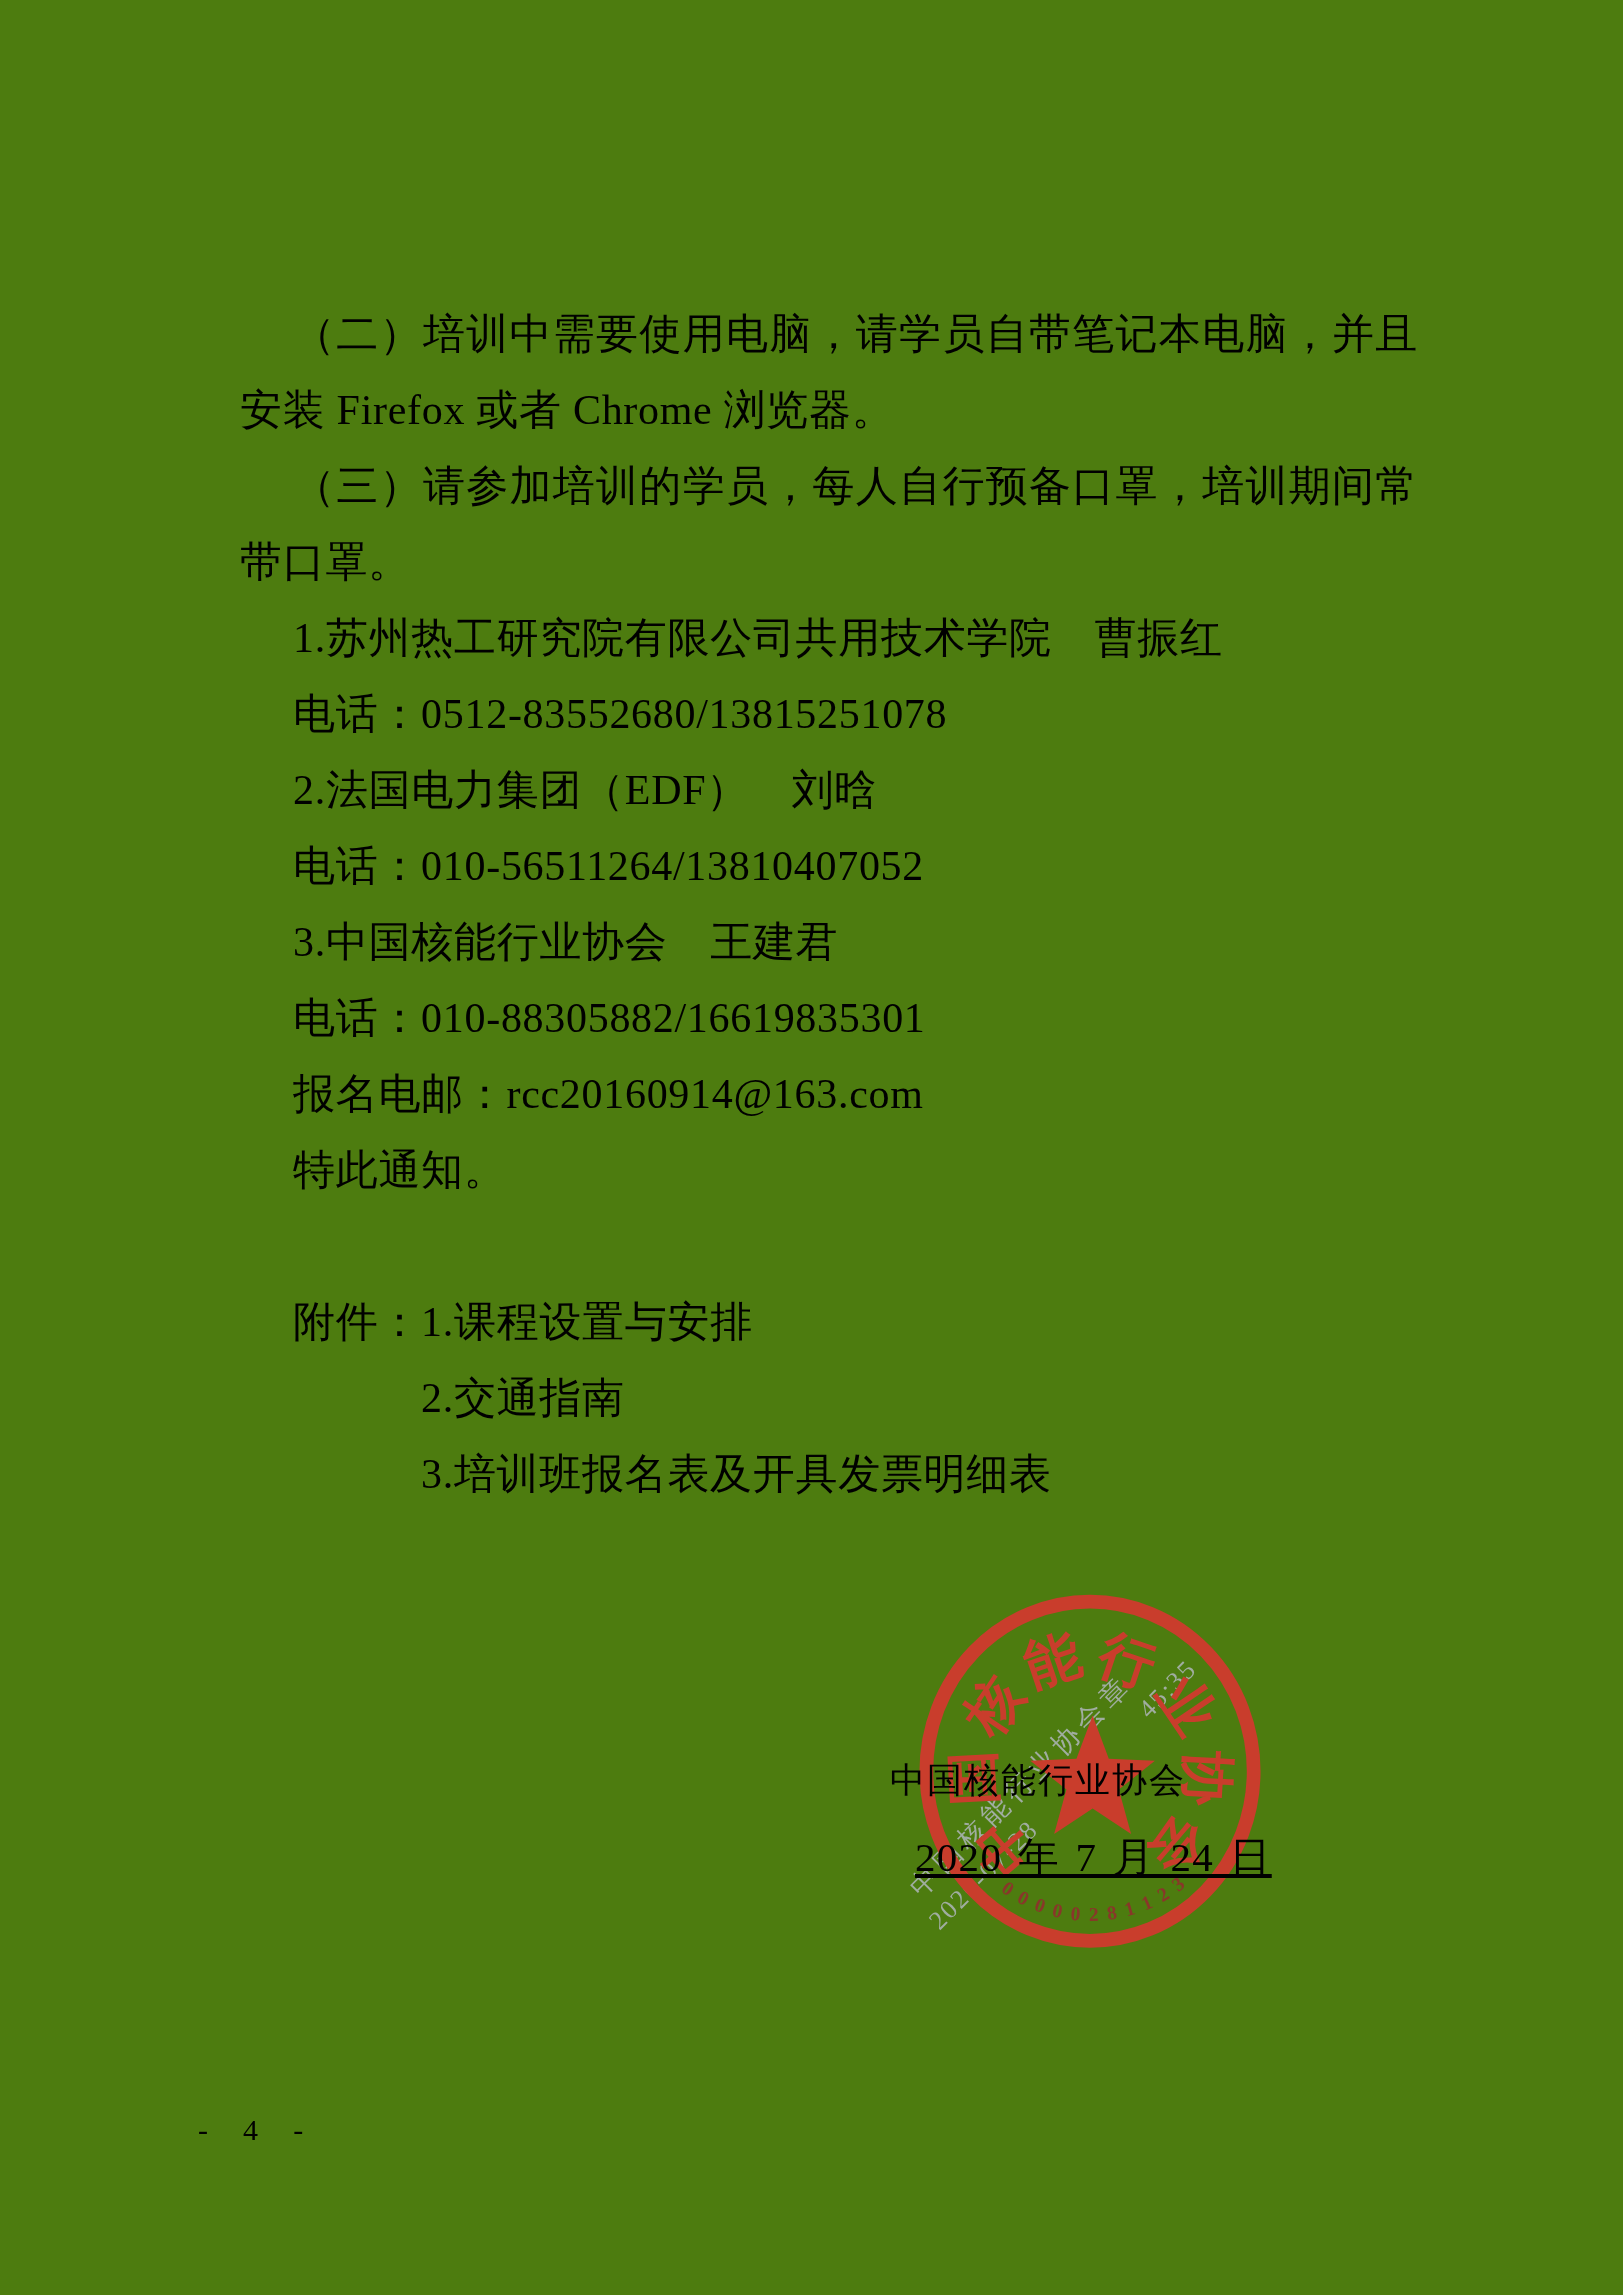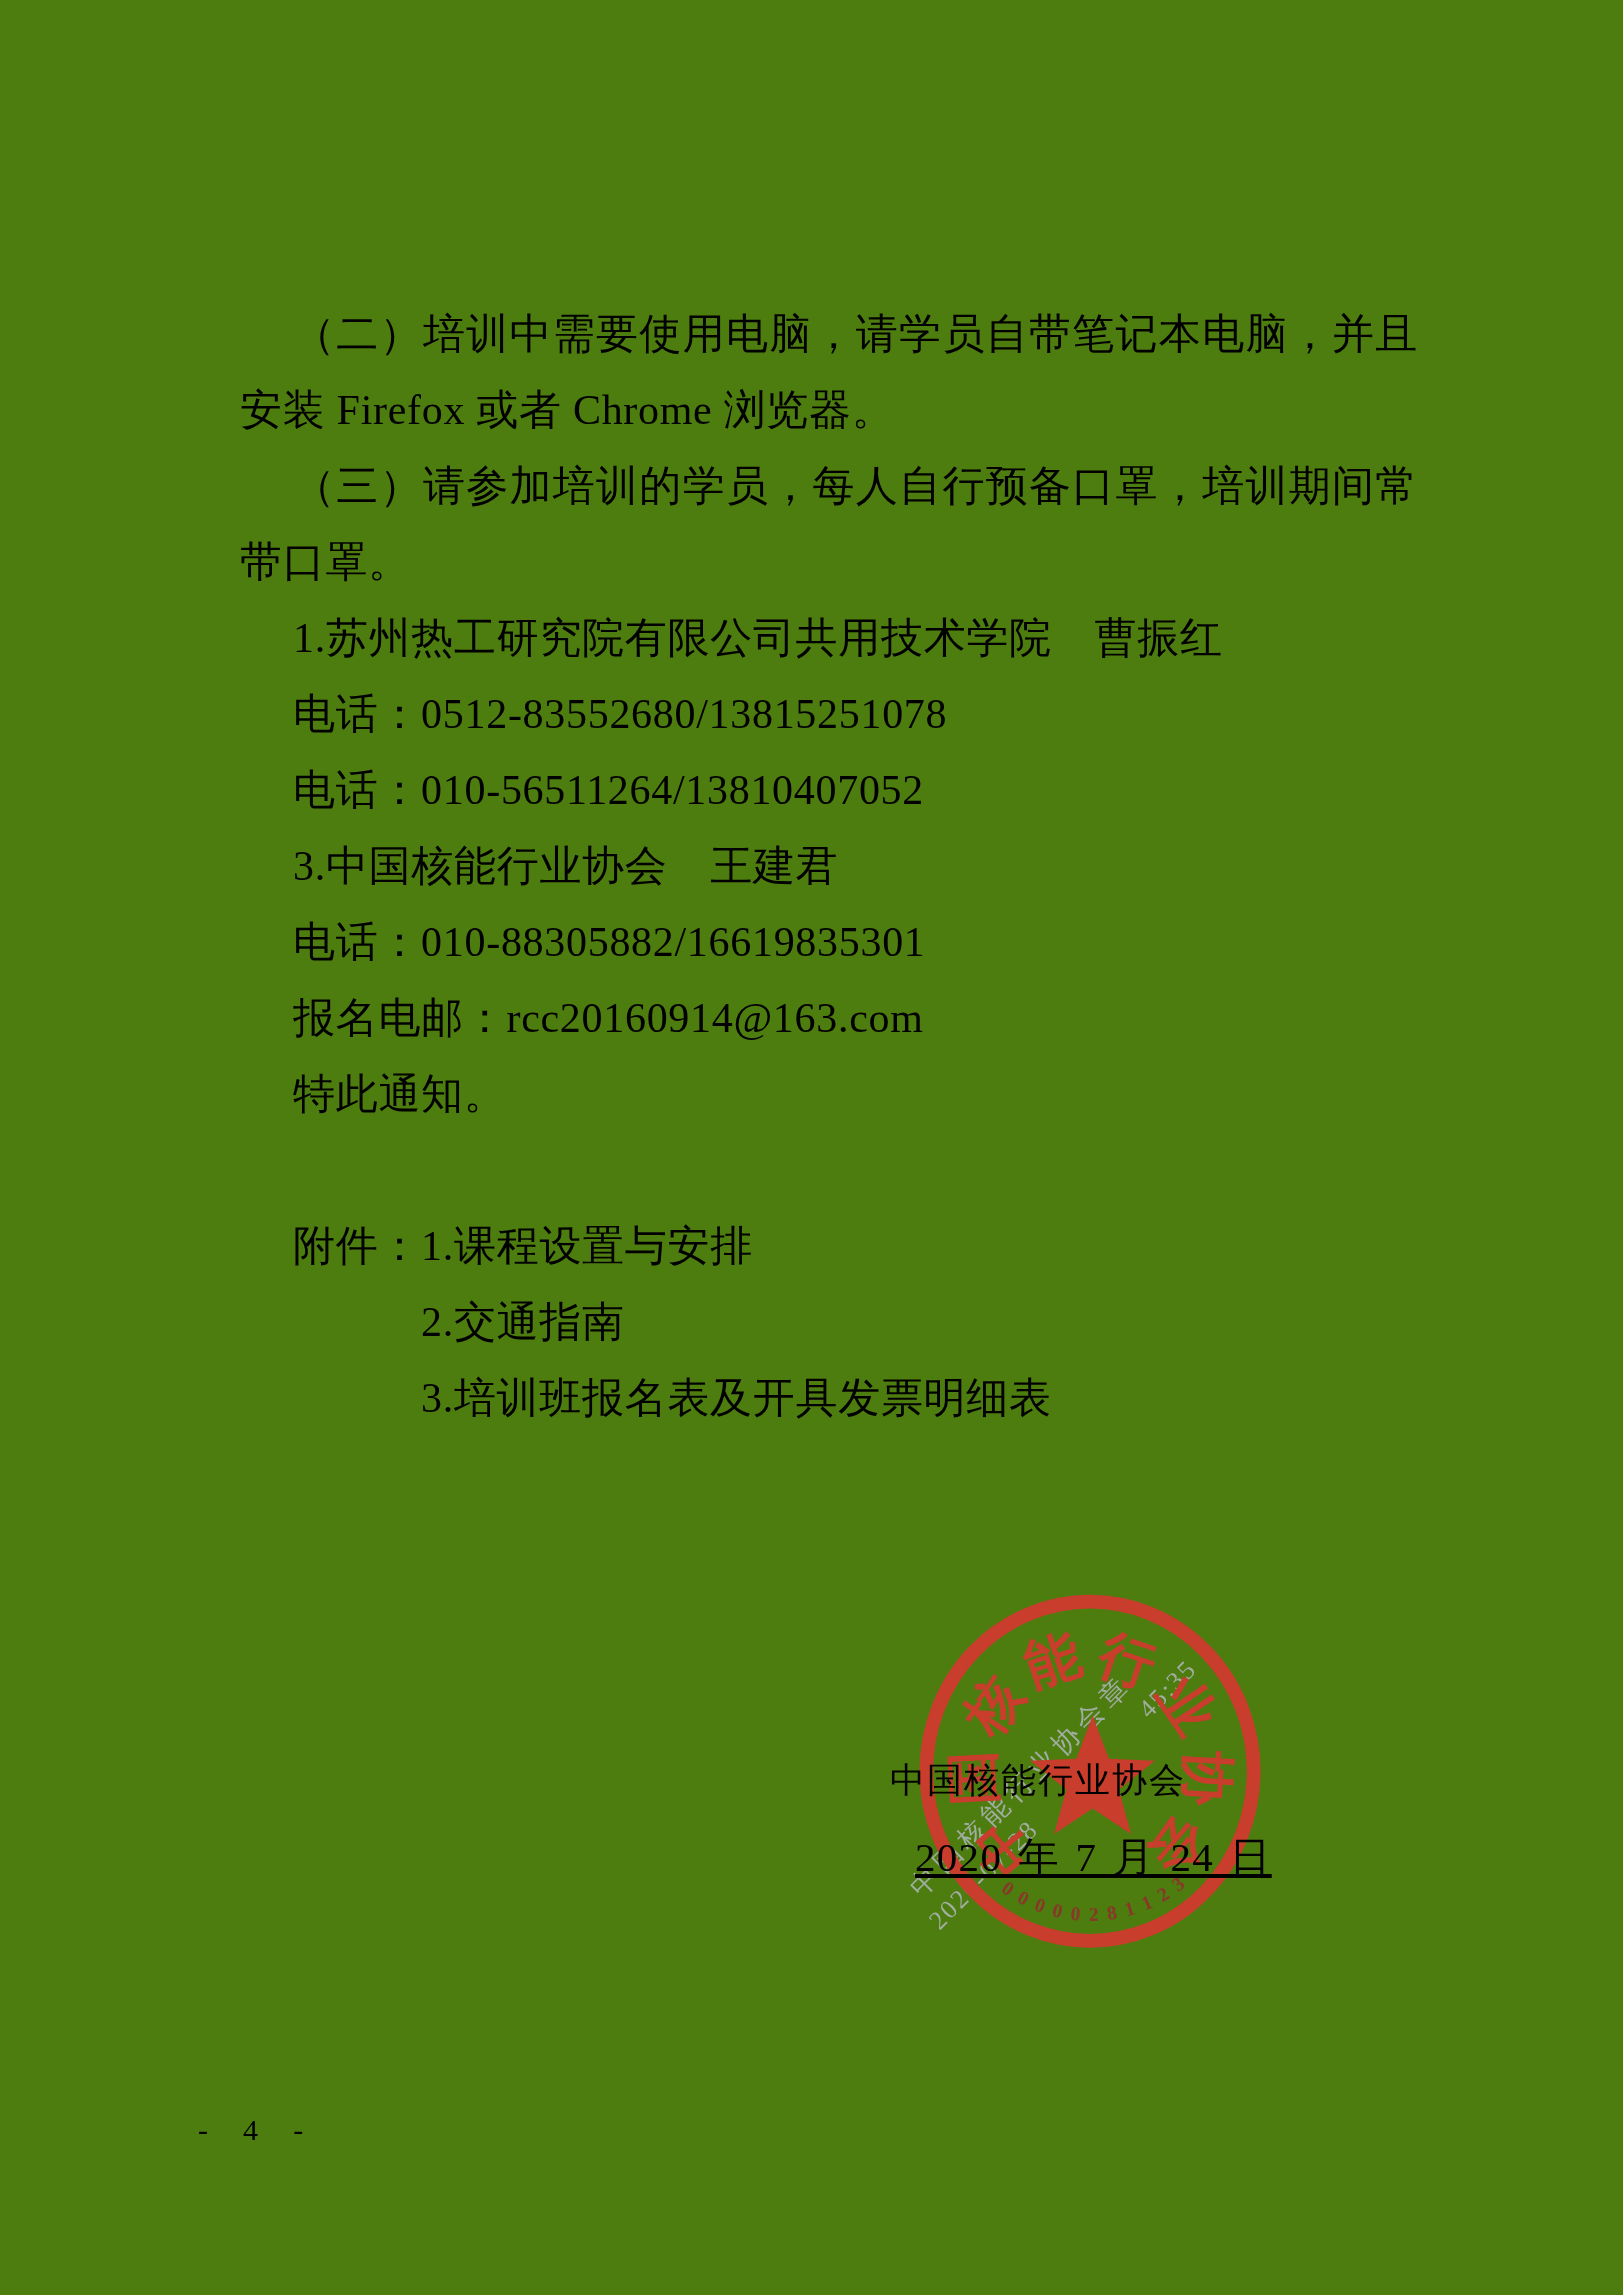--- a/index.html
+++ b/index.html
@@ -100,20 +100,21 @@
 
 <div class="page">
 
   <div class="body-text">
       <div class="line indent-2 justify">（二）培训中需要使用电脑，请学员自带笔记本电脑，并且</div>
       <div class="line indent-0">安装 Firefox 或者 Chrome 浏览器。</div>
       <div class="line indent-2 justify">（三）请参加培训的学员，每人自行预备口罩，培训期间常</div>
       <div class="line indent-0">带口罩。</div>
       <div class="line indent-2">1.苏州热工研究院有限公司共用技术学院　曹振红</div>
       <div class="line indent-2">电话：0512-83552680/13815251078</div>
+      <div class="line indent-2">2.法国电力集团（EDF）　刘晗</div>
       <div class="line indent-2">电话：010-56511264/13810407052</div>
       <div class="line indent-2">3.中国核能行业协会　王建君</div>
       <div class="line indent-2">电话：010-88305882/16619835301</div>
       <div class="line indent-2">报名电邮：rcc20160914@163.com</div>
       <div class="line indent-2">特此通知。</div>
       <div class="line blank"></div>
       <div class="line indent-2">附件：1.课程设置与安排</div>
       <div class="line indent-5">2.交通指南</div>
       <div class="line indent-5">3.培训班报名表及开具发票明细表</div>
     </div>

